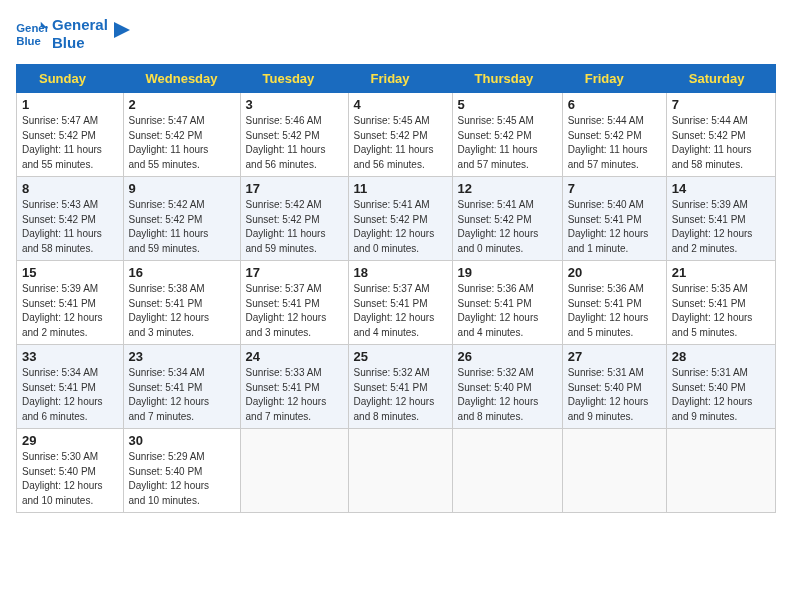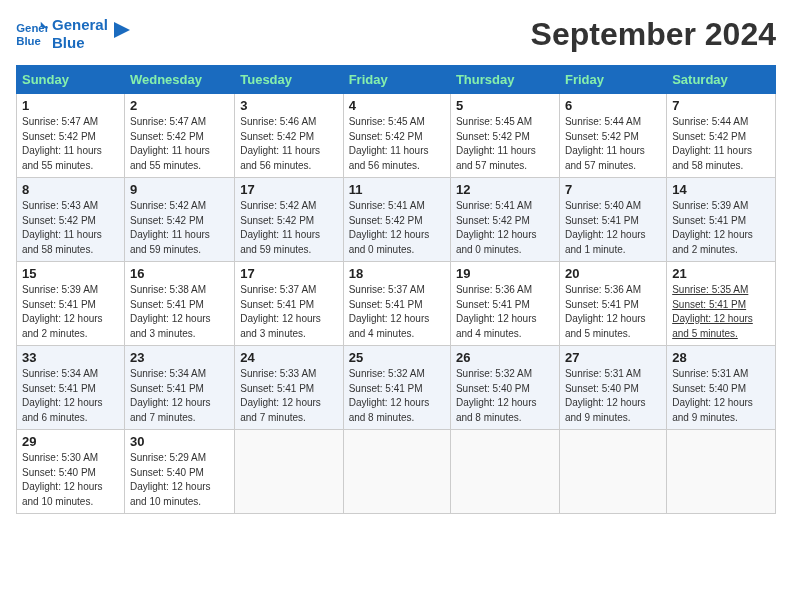--- a/index.html
+++ b/index.html
@@ -37,22 +37,22 @@
       font-size: 15px;
       color: #555;
     }
     .calendar-table {
       width: 100%;
       border-collapse: collapse;
       font-size: 10.5px;
     }
     .calendar-table th {
       background: #1a6bbf;
-      color: #86efac;
-      padding: 6px 5px;
+      color: #fde047;
+      padding: 6px 22px;
       text-align: left;
       font-size: 13px;
       font-weight: bold;
       border: 1px solid #1a6bbf;
     }
     .calendar-table td {
       border: 1px solid #ccc;
       vertical-align: top;
       padding: 4px 5px;
       width: 113px;
@@ -92,21 +92,20 @@
     </svg>
     <div style="display:flex;flex-direction:column;line-height:1.2;">
       <span style="font-size:15px;font-weight:bold;color:#1a6bbf;">General</span>
       <span style="font-size:15px;font-weight:bold;color:#1a6bbf;">Blue</span>
     </div>
     <svg width="18" height="24" viewBox="0 0 18 24">
       <polygon points="2,0 18,8 2,16" fill="#1a6bbf"></polygon>
     </svg>
   </div>
   <div class="title-block">
-    <div class="month-title">September 2024</div>
   </div>
 </div>
 
 <table class="calendar-table">
   <thead>
     <tr id="weekday-header">
         <th>Sunday</th>
         <th>Wednesday</th>
         <th>Tuesday</th>
         <th>Friday</th>
@@ -256,21 +255,21 @@
         </td>
         <td>
           <span class="day-num">20</span>
           <div class="day-info" style="white-space: pre-line;">Sunrise: 5:36 AM
 Sunset: 5:41 PM
 Daylight: 12 hours
 and 5 minutes.</div>
         </td>
         <td>
           <span class="day-num">21</span>
-          <div class="day-info" style="white-space: pre-line; text-decoration: underline;">Sunrise: 5:35 AM
+          <div class="day-info" style="white-space: pre-line;">Sunrise: 5:35 AM
 Sunset: 5:41 PM
 Daylight: 12 hours
 and 5 minutes.</div>
         </td>
       </tr>
       <tr>
         <td>
           <span class="day-num">33</span>
           <div class="day-info" style="white-space: pre-line;">Sunrise: 5:34 AM
 Sunset: 5:41 PM

